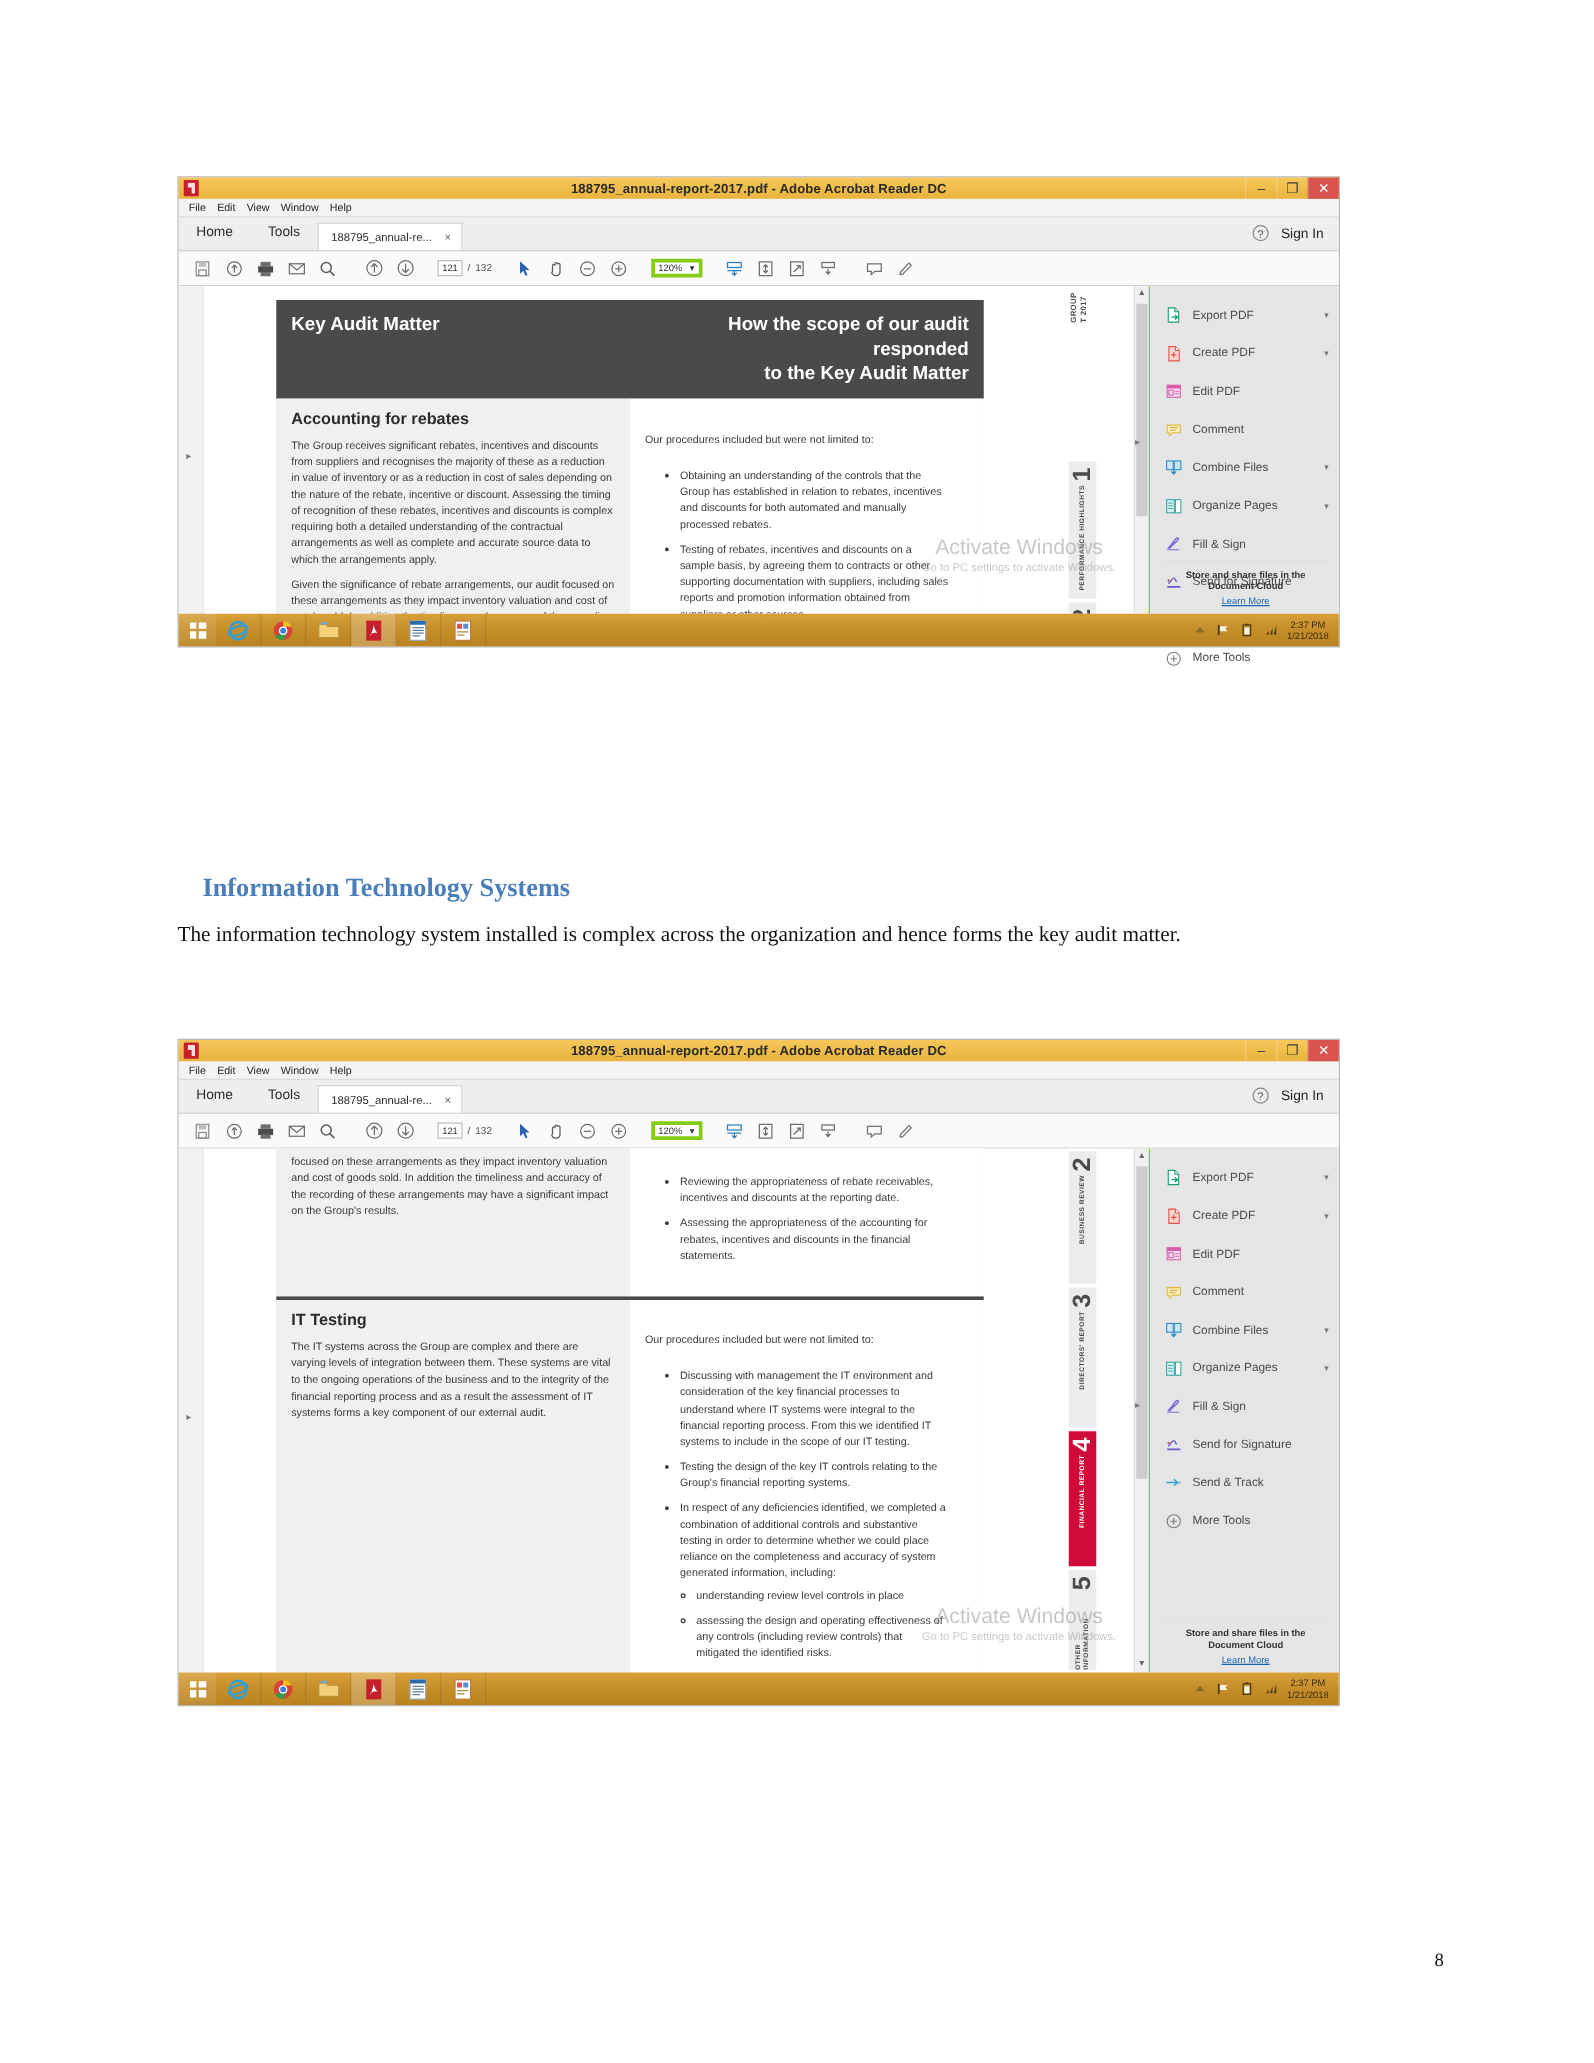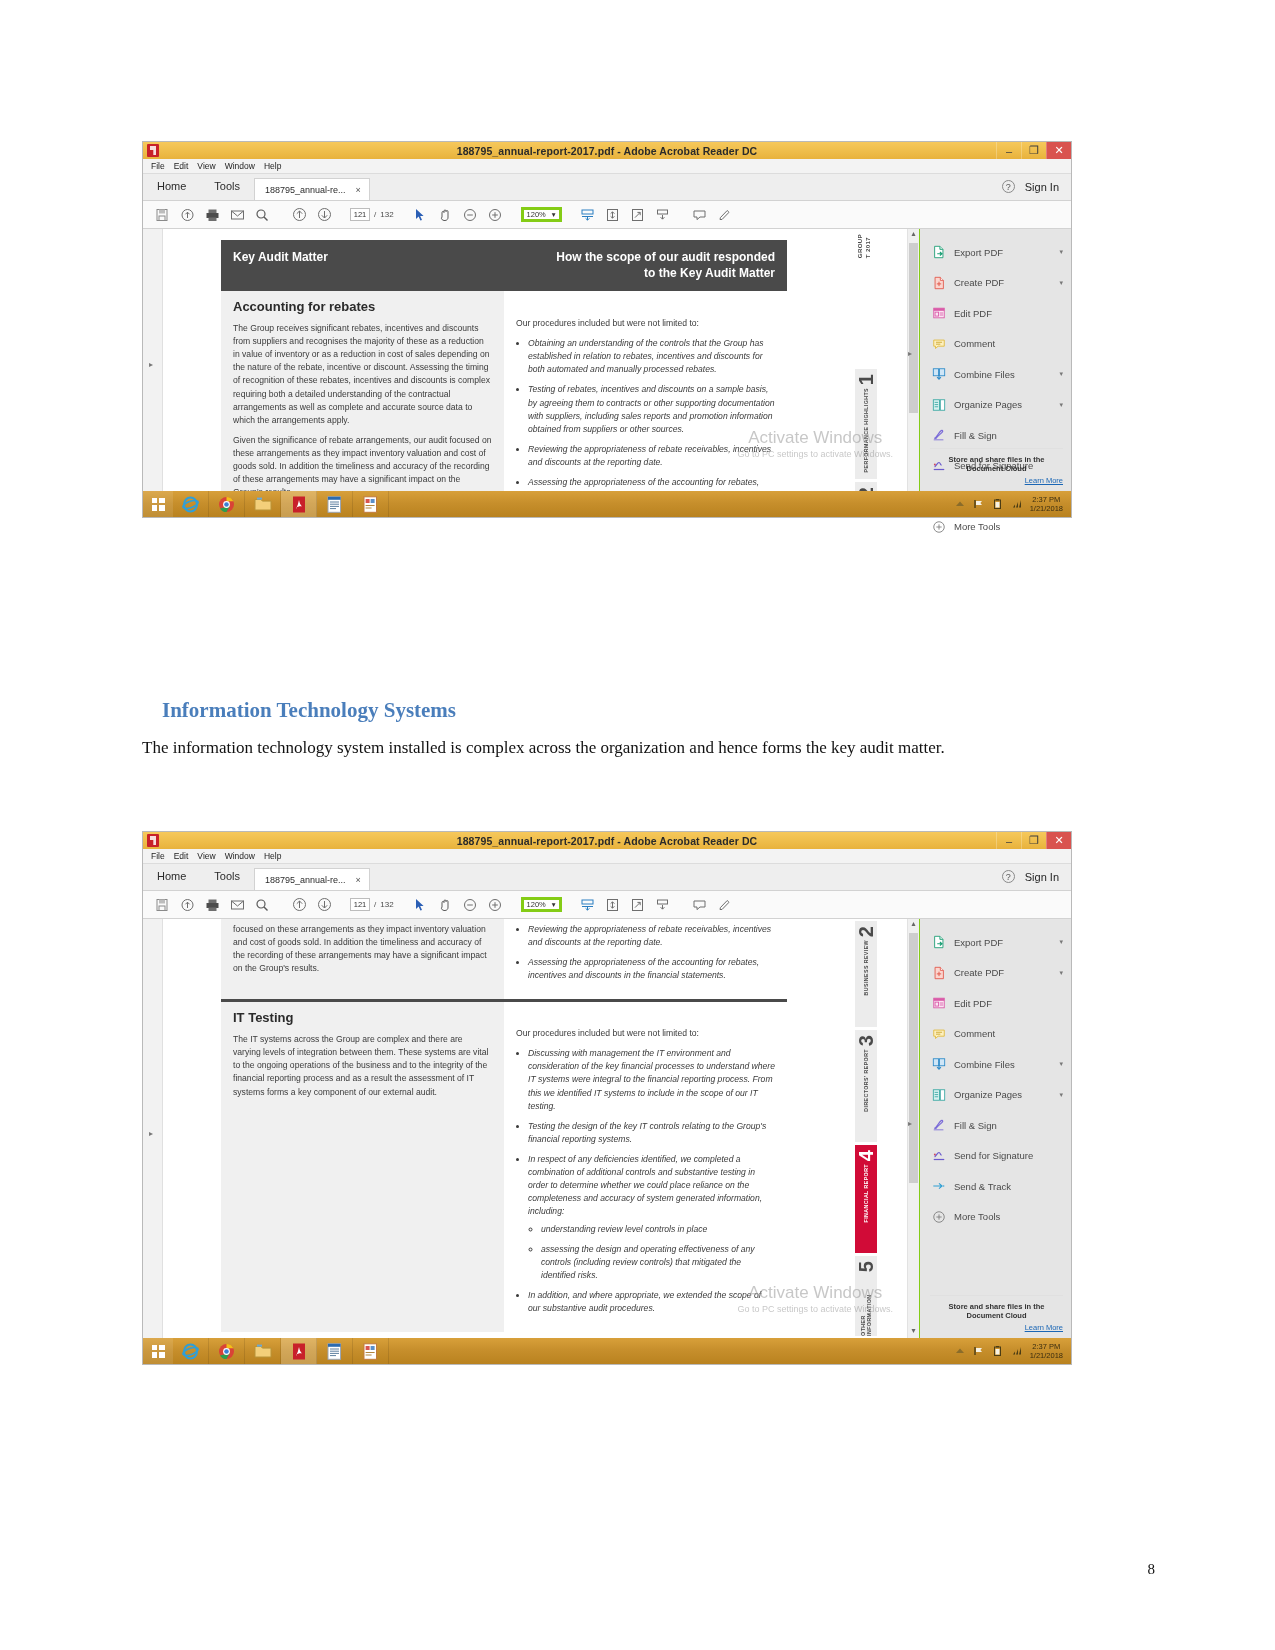--- a/index.html
+++ b/index.html
@@ -124,44 +124,44 @@
     display:flex; align-items:center; gap:8px; height:30.5px; padding-left:12px;
     font-size:9.5px; color:#4a4a4a;
   }
   .tool-row .chev { margin-left:auto; margin-right:8px; font-size:7px; color:#777; }
   .tool-icon { width:14px; height:14px; flex:0 0 14px; display:block; }
   .cloud-note {
     position:absolute; bottom:6px; left:10px; right:8px;
     border-top:1px solid #e0e0e0; padding-top:6px;
     text-align:center; font-size:7.5px; color:#333; font-weight:700; line-height:1.25;
   }
-  .cloud-note a { display:block; color:#1a66b5; font-weight:400; margin-top:2px;text-align:right; }
+  .cloud-note a { display:block; color:#1a66b5; font-weight:400; margin-top:2px; }
 
   
   .vscroll {
     width: 12px; background:#f0f0f0; border-left:1px solid #e2e2e2;
     position:relative; display:flex; flex-direction:column; align-items:center;
   }
   .vscroll .caret { font-size:8px; color:#666; line-height:10px; }
   .vscroll .thumb { position:absolute; width:9px; background:#cdcdcd; left:1px; }
   .vscroll .handle { position:absolute; left:0; font-size:8px; color:#777; }
 
   
   .kam-table { position:absolute; background:#fff; }
   .kam-head {
     background:#4a4a4a; color:#fff; display:flex;
   }
-  .kam-head div { padding:10px 12px 10px 12px; font-size:12px; font-weight:700; line-height:1.3; }
+  .kam-head div { padding:10px 12px 10px 12px; font-size:15px; font-weight:700; line-height:1.3; }
   .kam-sec { display:flex; background:#f0f0f0; }
   .kam-sec .l { background:#f0f0f0; }
   .kam-sec .r { background:#ffffff; }
   .kam-sec .cell { padding:8px 12px 10px 12px; }
   .kam-sub { font-size:13px; color:#2b2b2b; margin-bottom:8px; font-weight:600;}
   .kam-p { font-size:8.6px; color:#3a3a3a; line-height:1.52; margin-bottom:7px; }
-  .kam-ul { margin:0; padding-left:12px;font-style:italic; }
+  .kam-ul { margin:16px; padding-left:12px; }
   .kam-ul li { font-size:8.6px; color:#3a3a3a; line-height:1.52; margin-bottom:7px; list-style:disc; }
   .kam-ul li.circ { list-style:circle; }
   .kam-ul ul { margin-top:5px; padding-left:13px; }
   .kam-divider { height:3px; background:#4a4a4a; }
 
   
   .sidetabs { position:absolute; width:22px; }
   .sidetab {
     width:22px; background:#ececec; margin-bottom:3px;
     display:flex; flex-direction:column; align-items:center; justify-content:flex-start;

